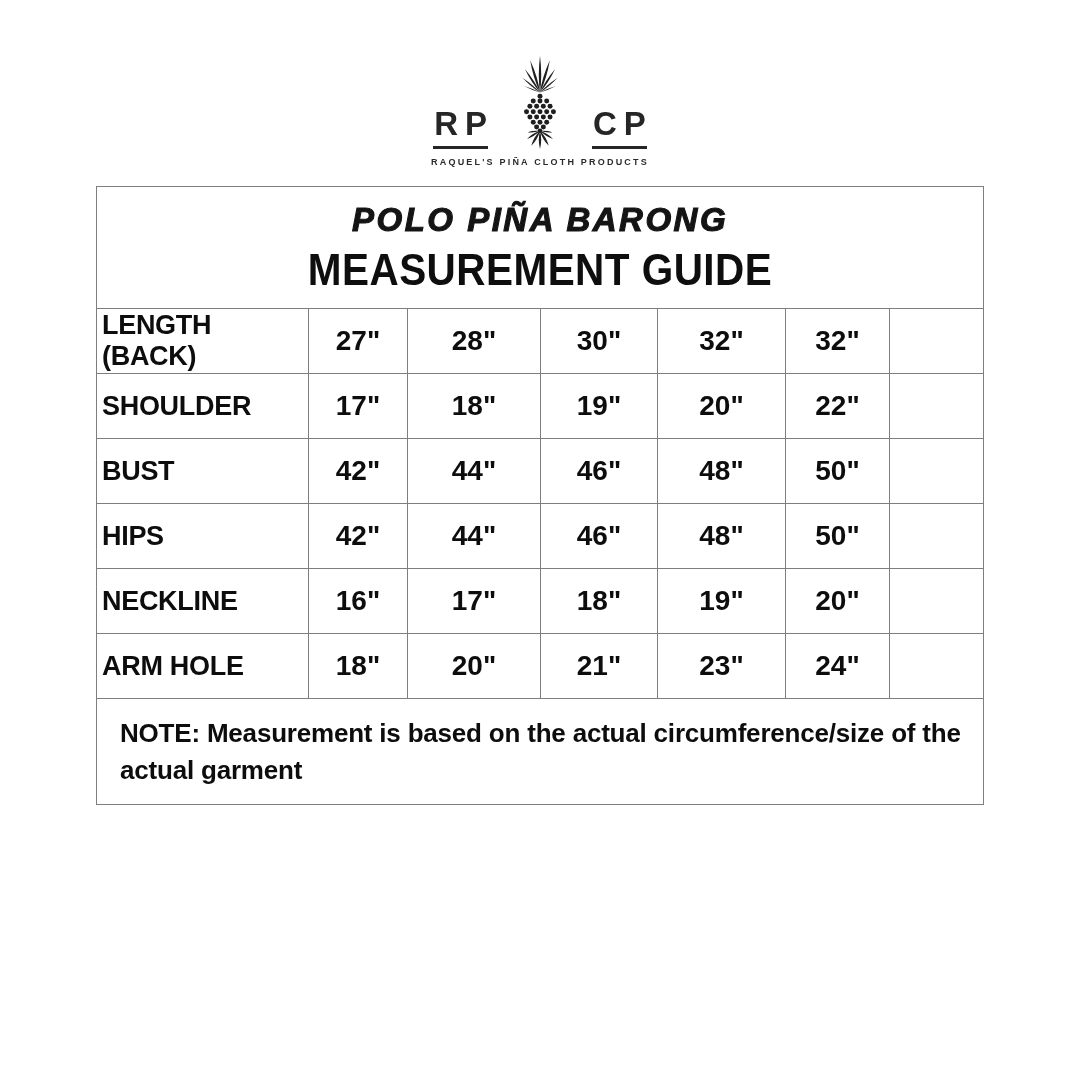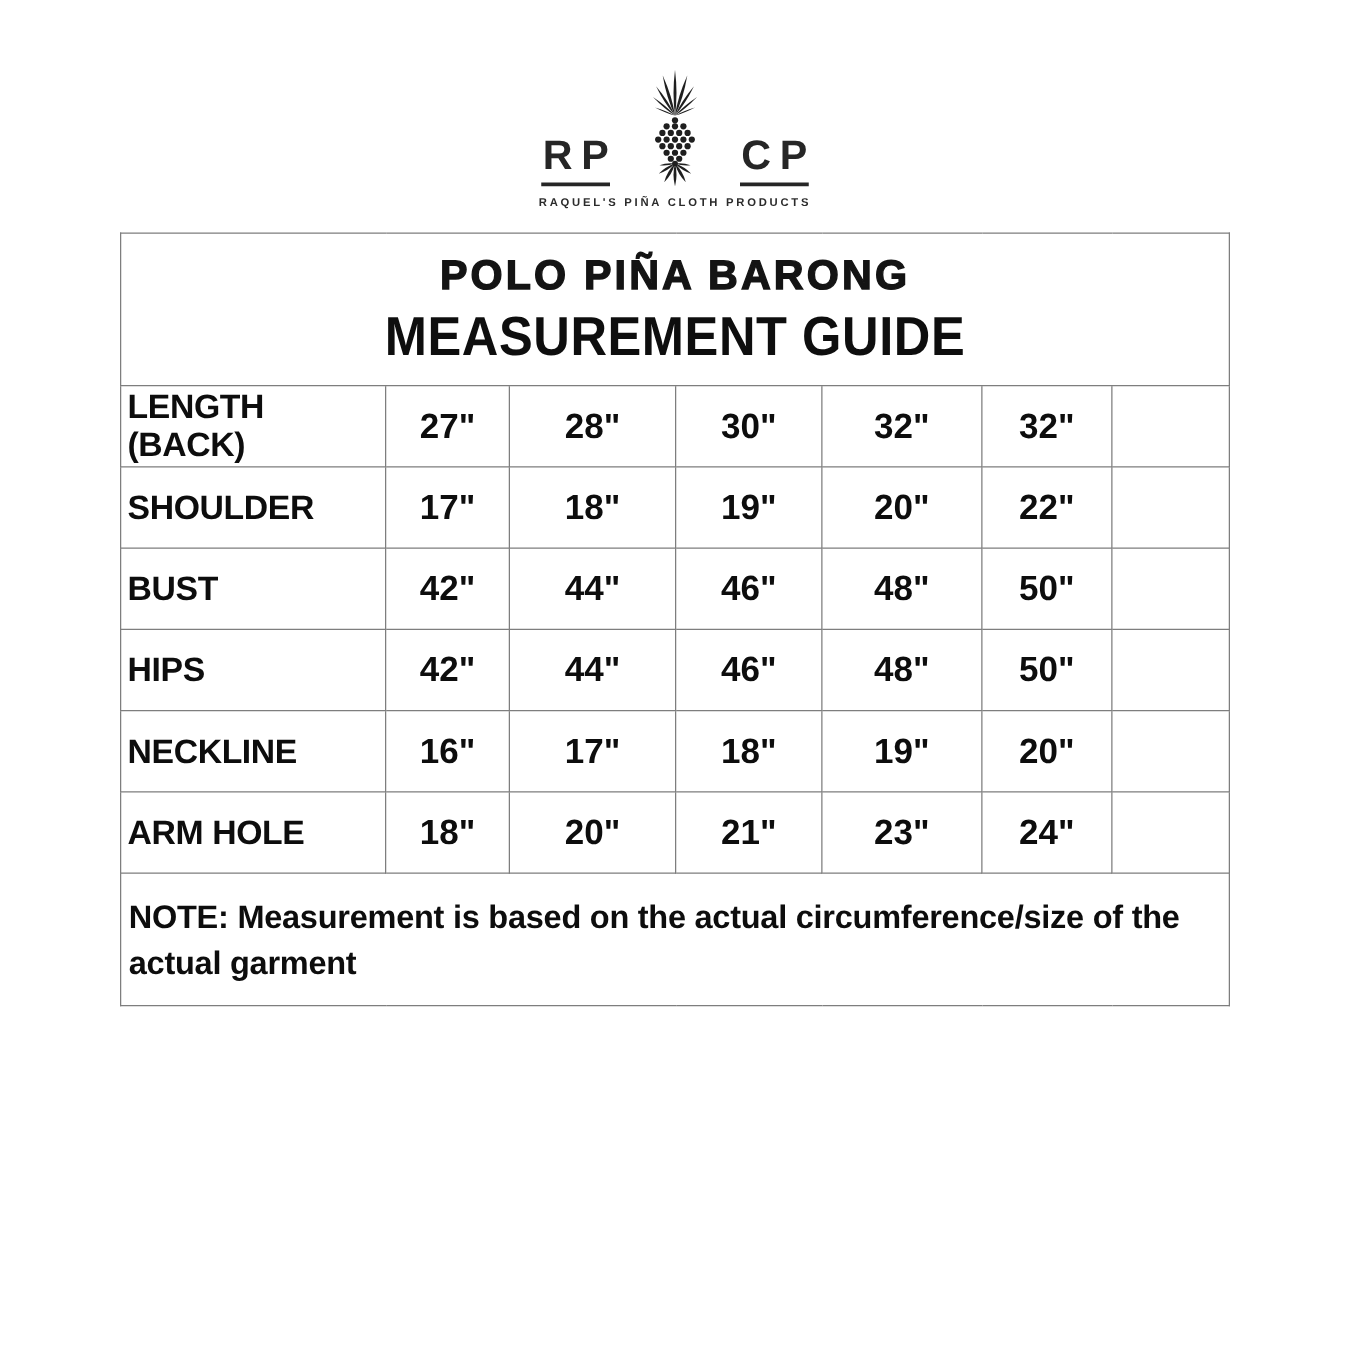--- a/index.html
+++ b/index.html
@@ -17,32 +17,32 @@
   .pineapple{margin:0 -2px;display:block;}
   .logo-tagline{margin-top:5px;font-size:9px;font-weight:bold;letter-spacing:2.2px;color:#2b2b2b;white-space:nowrap;}
 
   
   .sheet{position:absolute;left:96px;top:186px;}
   table{border-collapse:collapse;table-layout:fixed;width:887px;background:#fff;}
   th,td{border:1.5px solid #7e7e7e;overflow:hidden;}
   table{border:1.5px solid #6f6f6f;}
 
   .title-cell{height:119px;text-align:center;vertical-align:middle;}
-  .t1{font-size:33px;font-weight:bold;letter-spacing:2.5px;color:#141414;-webkit-text-stroke:1.1px #141414;line-height:1.1;}
+  .t1{font-size:33px;font-weight:bold;letter-spacing:2.5px;color:#141414;-webkit-text-stroke:1.1px #141414;line-height:1.1;font-style:italic;}
   .t2{font-size:44px;font-weight:bold;color:#0e0e0e;transform:scaleX(0.92);transform-origin:50% 50%;margin-top:9px;line-height:1.05;letter-spacing:0.5px;}
 
   th{font-size:26px;font-weight:bold;height:61px;text-align:center;color:#0d0d0d;padding:0;}
   th.measure-col{letter-spacing:-0.5px;padding-left:2px;}
 
   td.rowlabel{text-align:left;padding-left:5px;font-size:27px;font-weight:bold;height:62px;color:#0d0d0d;letter-spacing:-0.3px;}
   td.val{text-align:center;font-size:28px;font-weight:bold;color:#0d0d0d;padding:0;}
   tr.tall td{height:79px;}
 
   .note-cell{height:103px;vertical-align:middle;}
-  .note-text{font-size:26px;font-weight:bold;color:#0d0d0d;text-align:left;padding:2px 8px 2px 5px;line-height:1.42;letter-spacing:-0.2px;}
+  .note-text{font-size:26px;font-weight:bold;color:#0d0d0d;text-align:left;padding:2px 8px 2px 22px;line-height:1.42;letter-spacing:-0.2px;}
 </style>
 </head>
 <body>
 
 <div class="logo">
   <div class="logo-row">
     <div class="letter-group">
       <span class="logo-letters">RP</span>
       <div class="logo-underline"></div>
     </div>

